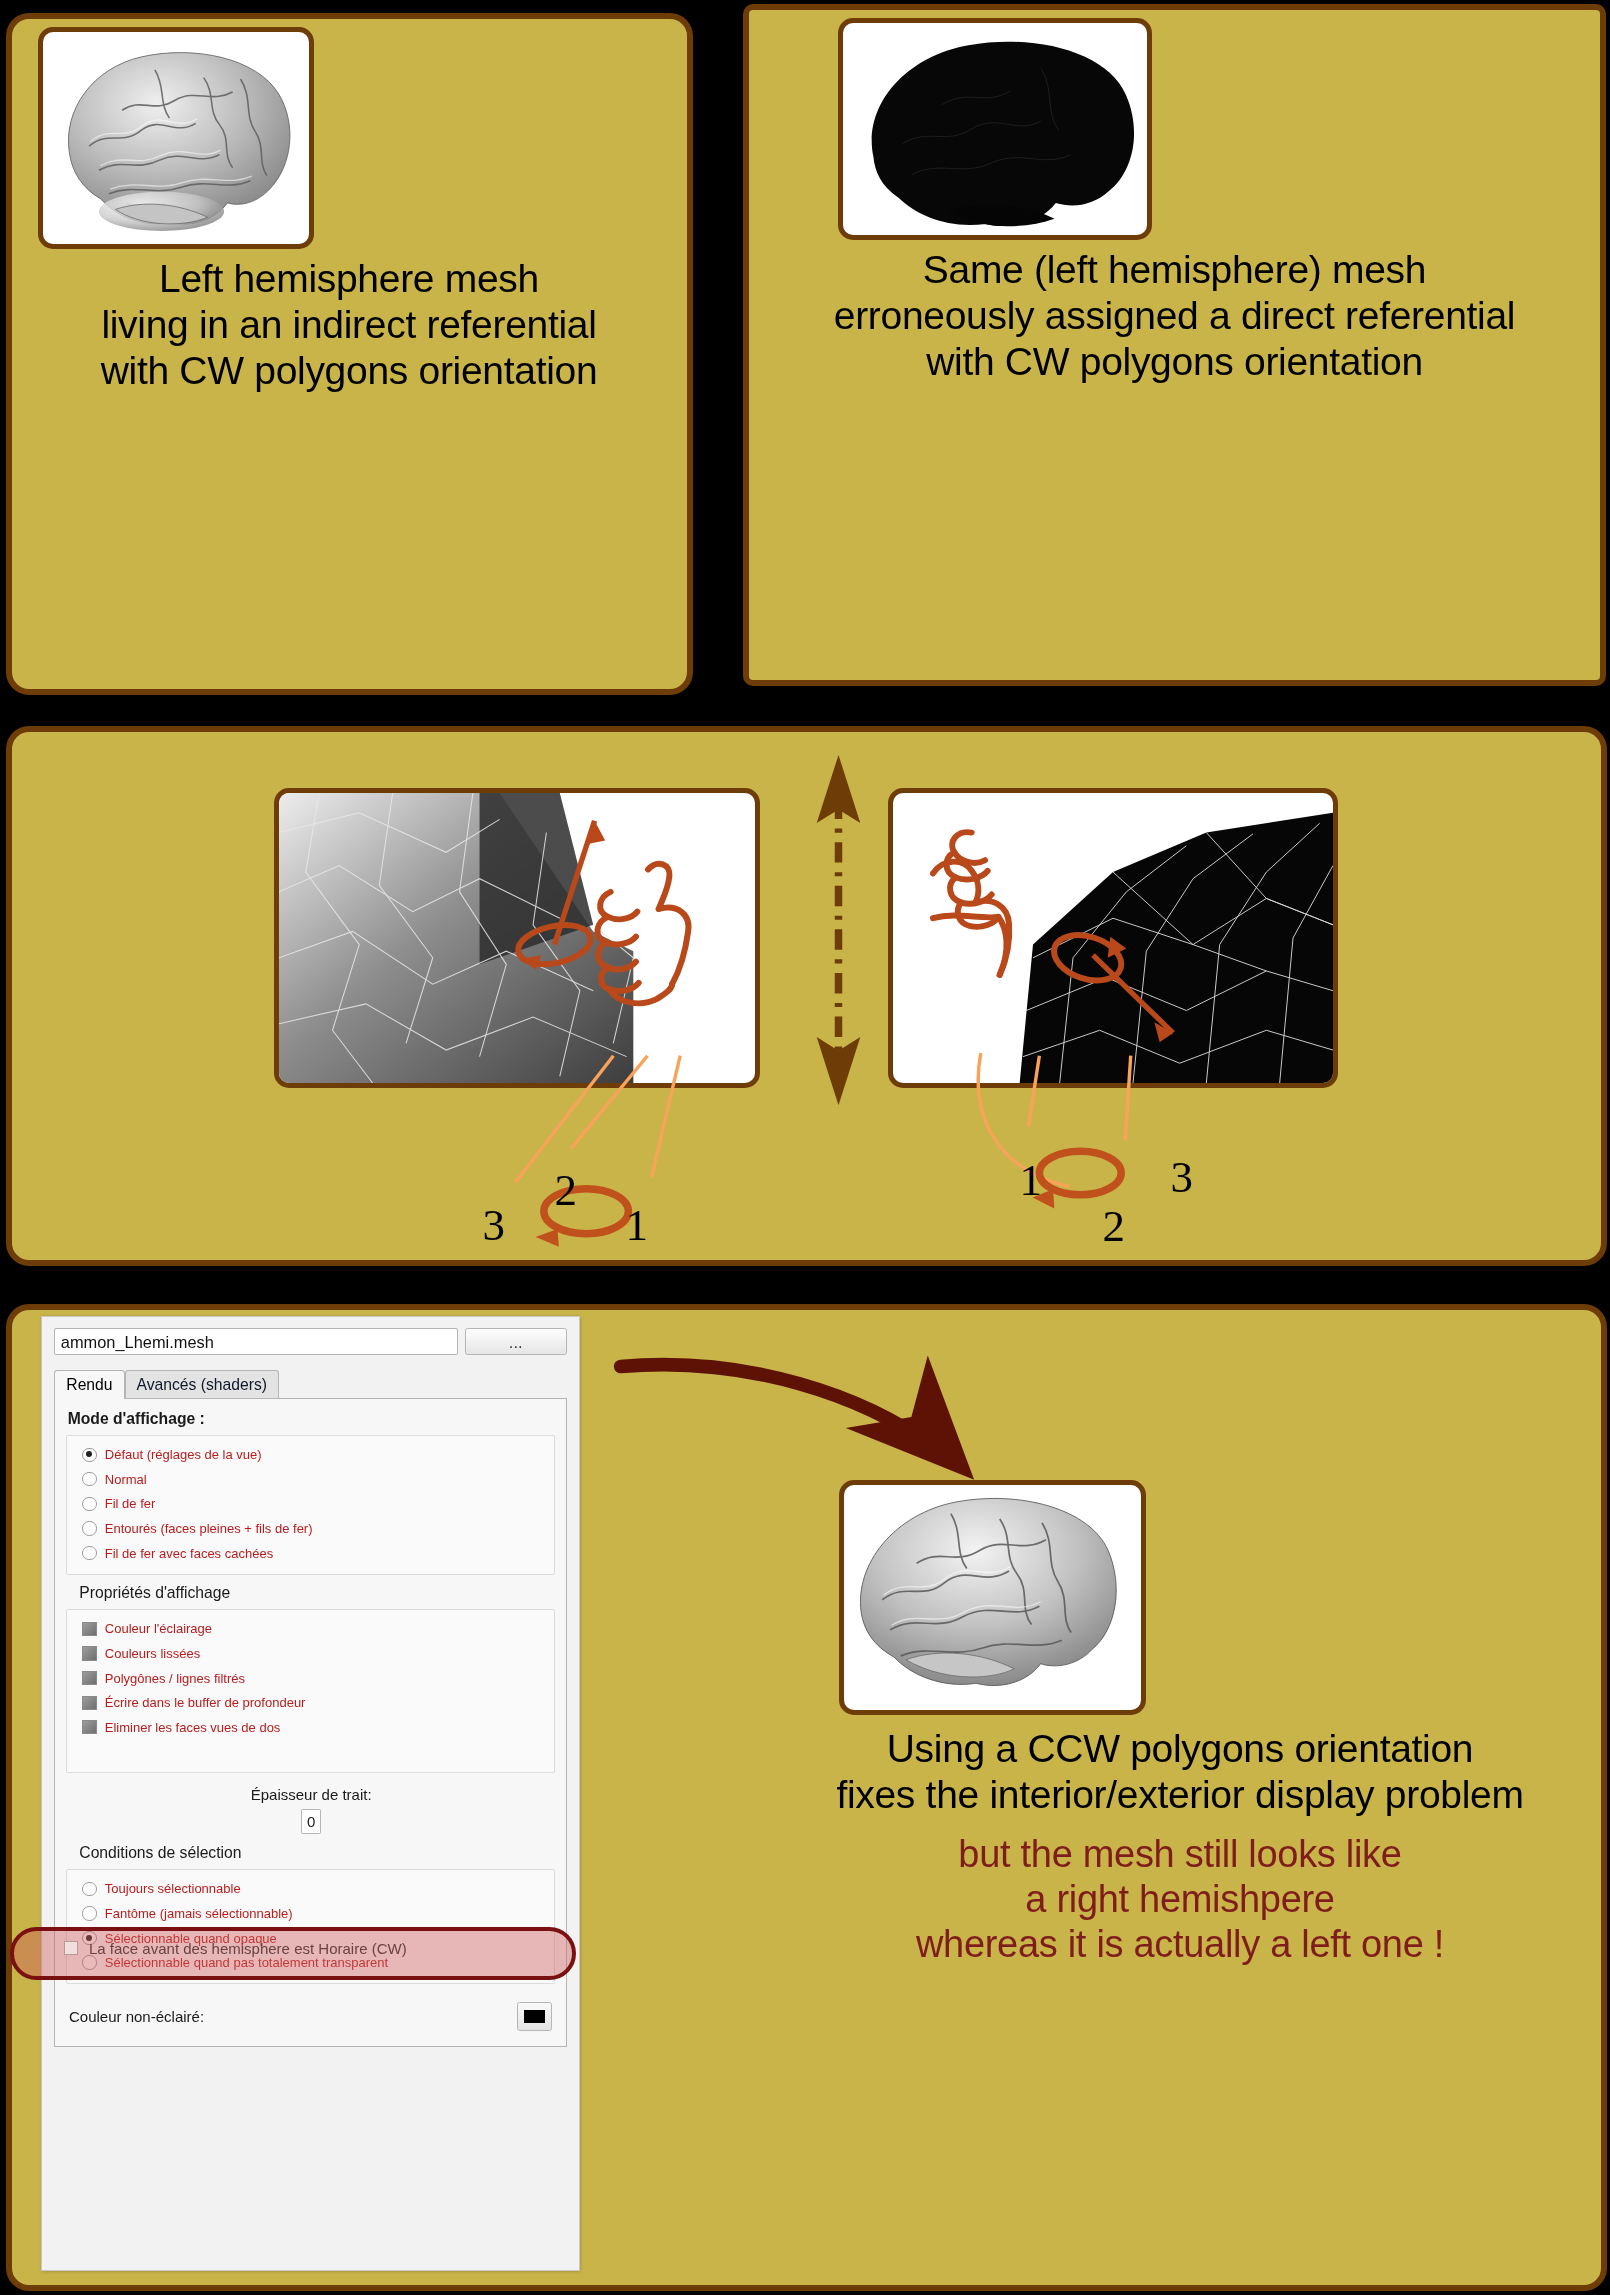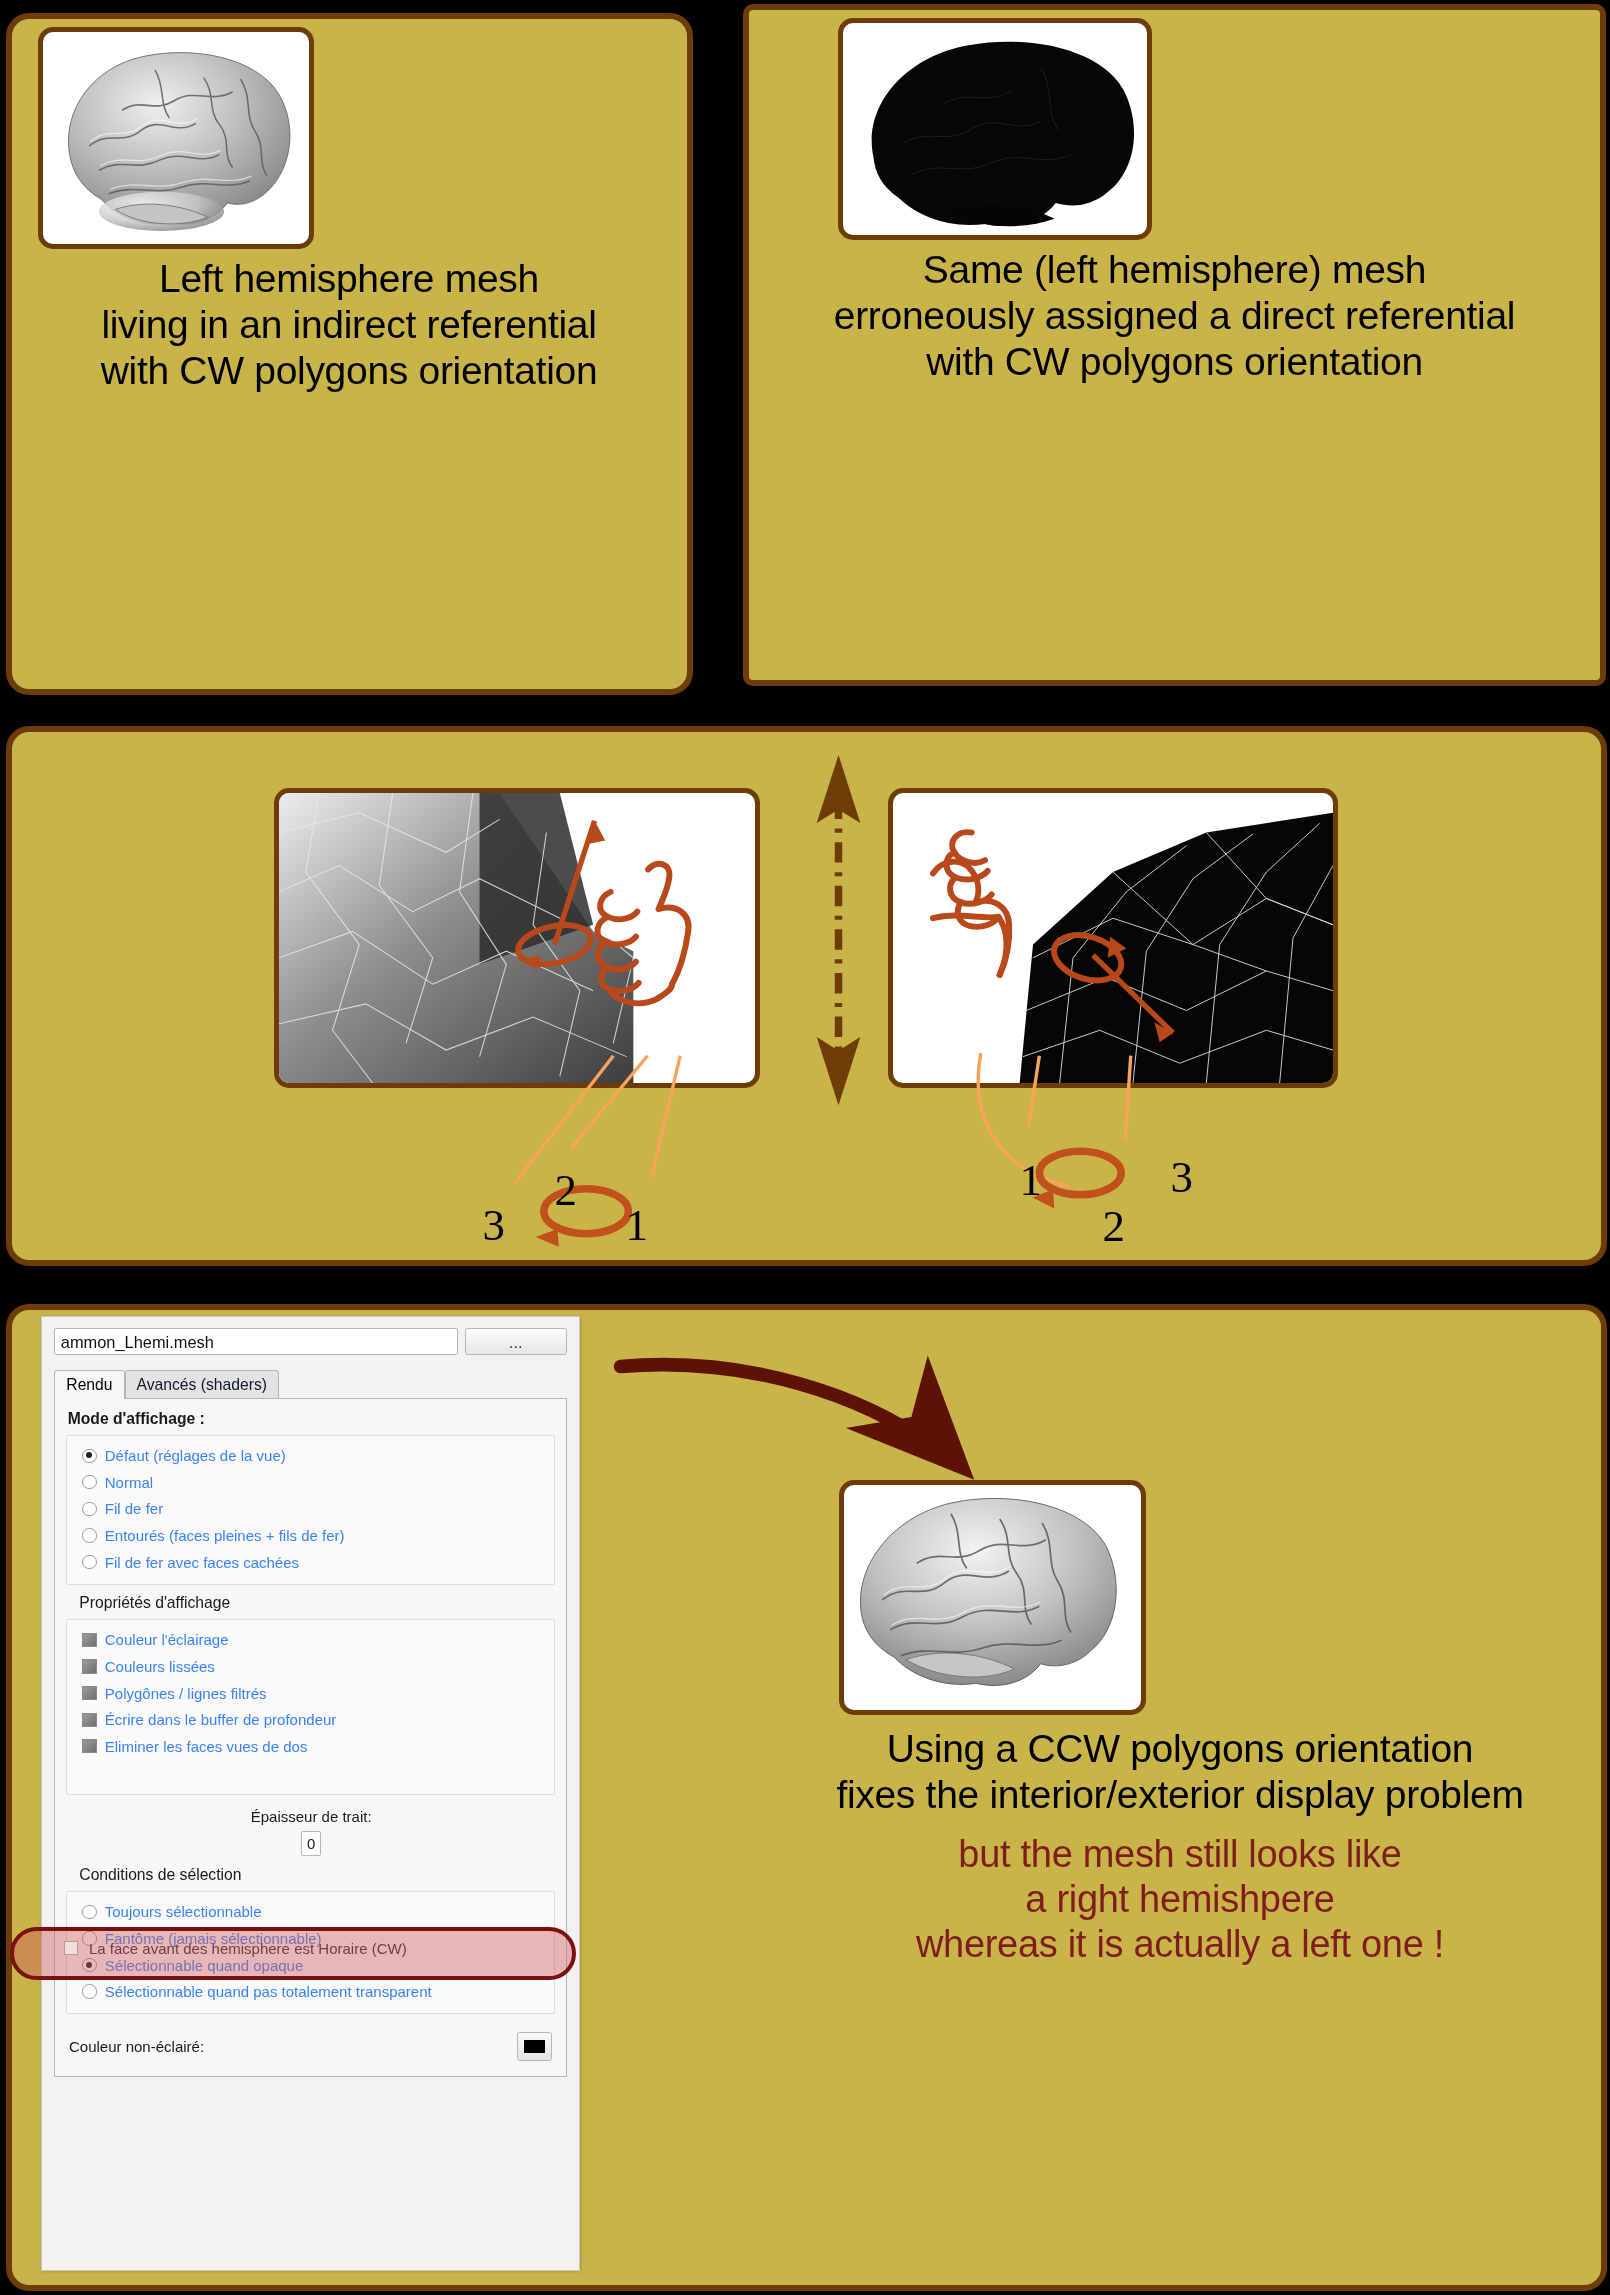--- a/index.html
+++ b/index.html
@@ -48,21 +48,21 @@
   .tab{border:0.7px solid #b5b5b5;border-bottom:none;border-radius:3.4px 3.4px 0 0;
        padding:4.8px 11px;font-size:15.7px;background:#e3e3e3;color:#0f172a;}
   .tab.active{background:#f7f7f7;color:#000;position:relative;z-index:2;}
   .tabpane{border:0.7px solid #b5b5b5;background:#f7f7f7;margin:0 12.3px 0 12.3px;
            padding:9.5px 11px 11px 11px;position:relative;top:-0.7px;}
   .grp-title{font-size:15.7px;font-weight:bold;margin:1.4px 0 6.8px 1.4px;}
   .grp-title.plain{font-weight:normal;margin-left:13px;}
   .grpbox{border:0.7px solid #dcdcdc;border-radius:2px;background:#fafafa;
           padding:6.8px 5.5px 8.2px 5.5px;margin-bottom:9.5px;}
   .opt{display:flex;align-items:center;gap:8.2px;padding:4.8px 0 4.8px 9.5px;
-       font-size:15px;color:#3b82f6;}
+       font-size:13px;color:#b91c1c;}
   .radio{width:14.3px;height:14.3px;border:1.4px solid #9a9a9a;border-radius:50%;
          background:#fff;box-sizing:border-box;flex:none;position:relative;}
   .radio.on::after{content:"";position:absolute;left:2.7px;top:2.7px;
          width:6.1px;height:6.1px;border-radius:50%;background:#222;}
   .chk{width:14.3px;height:14.3px;border:1.4px solid #9a9a9a;background:#fff;
        box-sizing:border-box;flex:none;position:relative;}
   .chk.on{background:linear-gradient(135deg,#9d9d9d,#6f6f6f);border-color:#8a8a8a;}
   .line-row{display:flex;align-items:center;gap:6.8px;font-size:15px;
             padding:2.7px 0 8.2px 1.4px;flex-direction:column;}
   .line-in{flex:1;height:23px;background:#fff;border:0.7px solid #b5b5b5;

